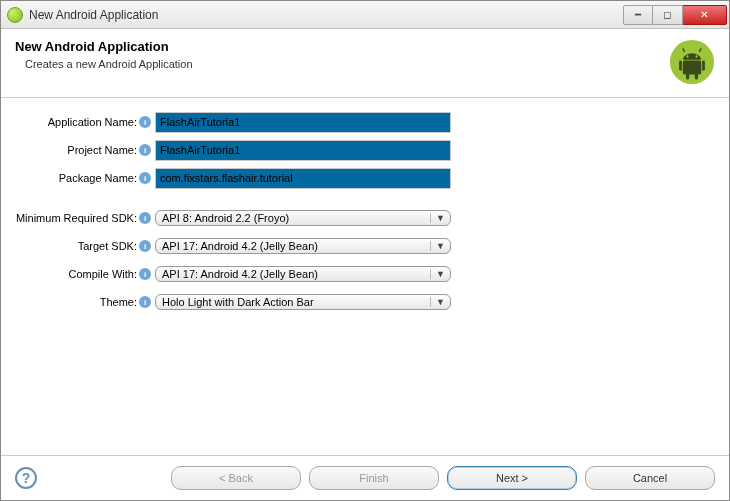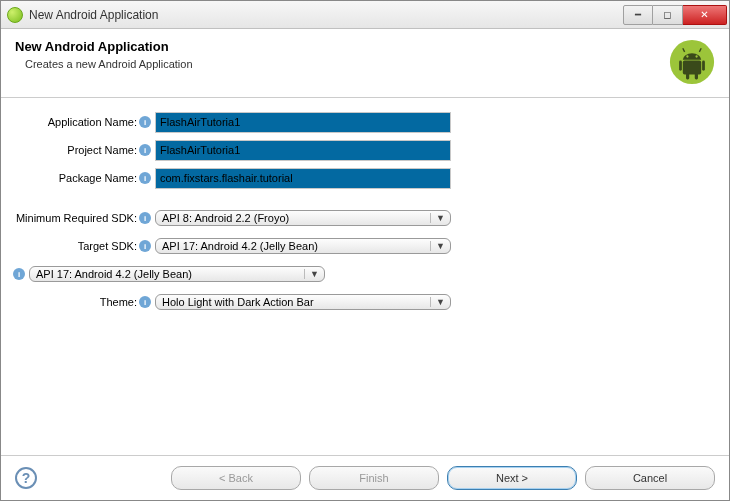--- a/index.html
+++ b/index.html
@@ -246,20 +246,21 @@
     <div class="form-row">
       <div class="form-label">Target SDK:</div>
       <div class="info-icon">i</div>
       <div class="combo">
         <span class="combo-text">API 17: Android 4.2 (Jelly Bean)</span>
         <span class="chev">▼</span>
       </div>
     </div>
 
     <div class="form-row">
+      <div class="form-label">Compile With:</div>
       <div class="info-icon">i</div>
       <div class="combo">
         <span class="combo-text">API 17: Android 4.2 (Jelly Bean)</span>
         <span class="chev">▼</span>
       </div>
     </div>
 
     <div class="form-row">
       <div class="form-label">Theme:</div>
       <div class="info-icon">i</div>

